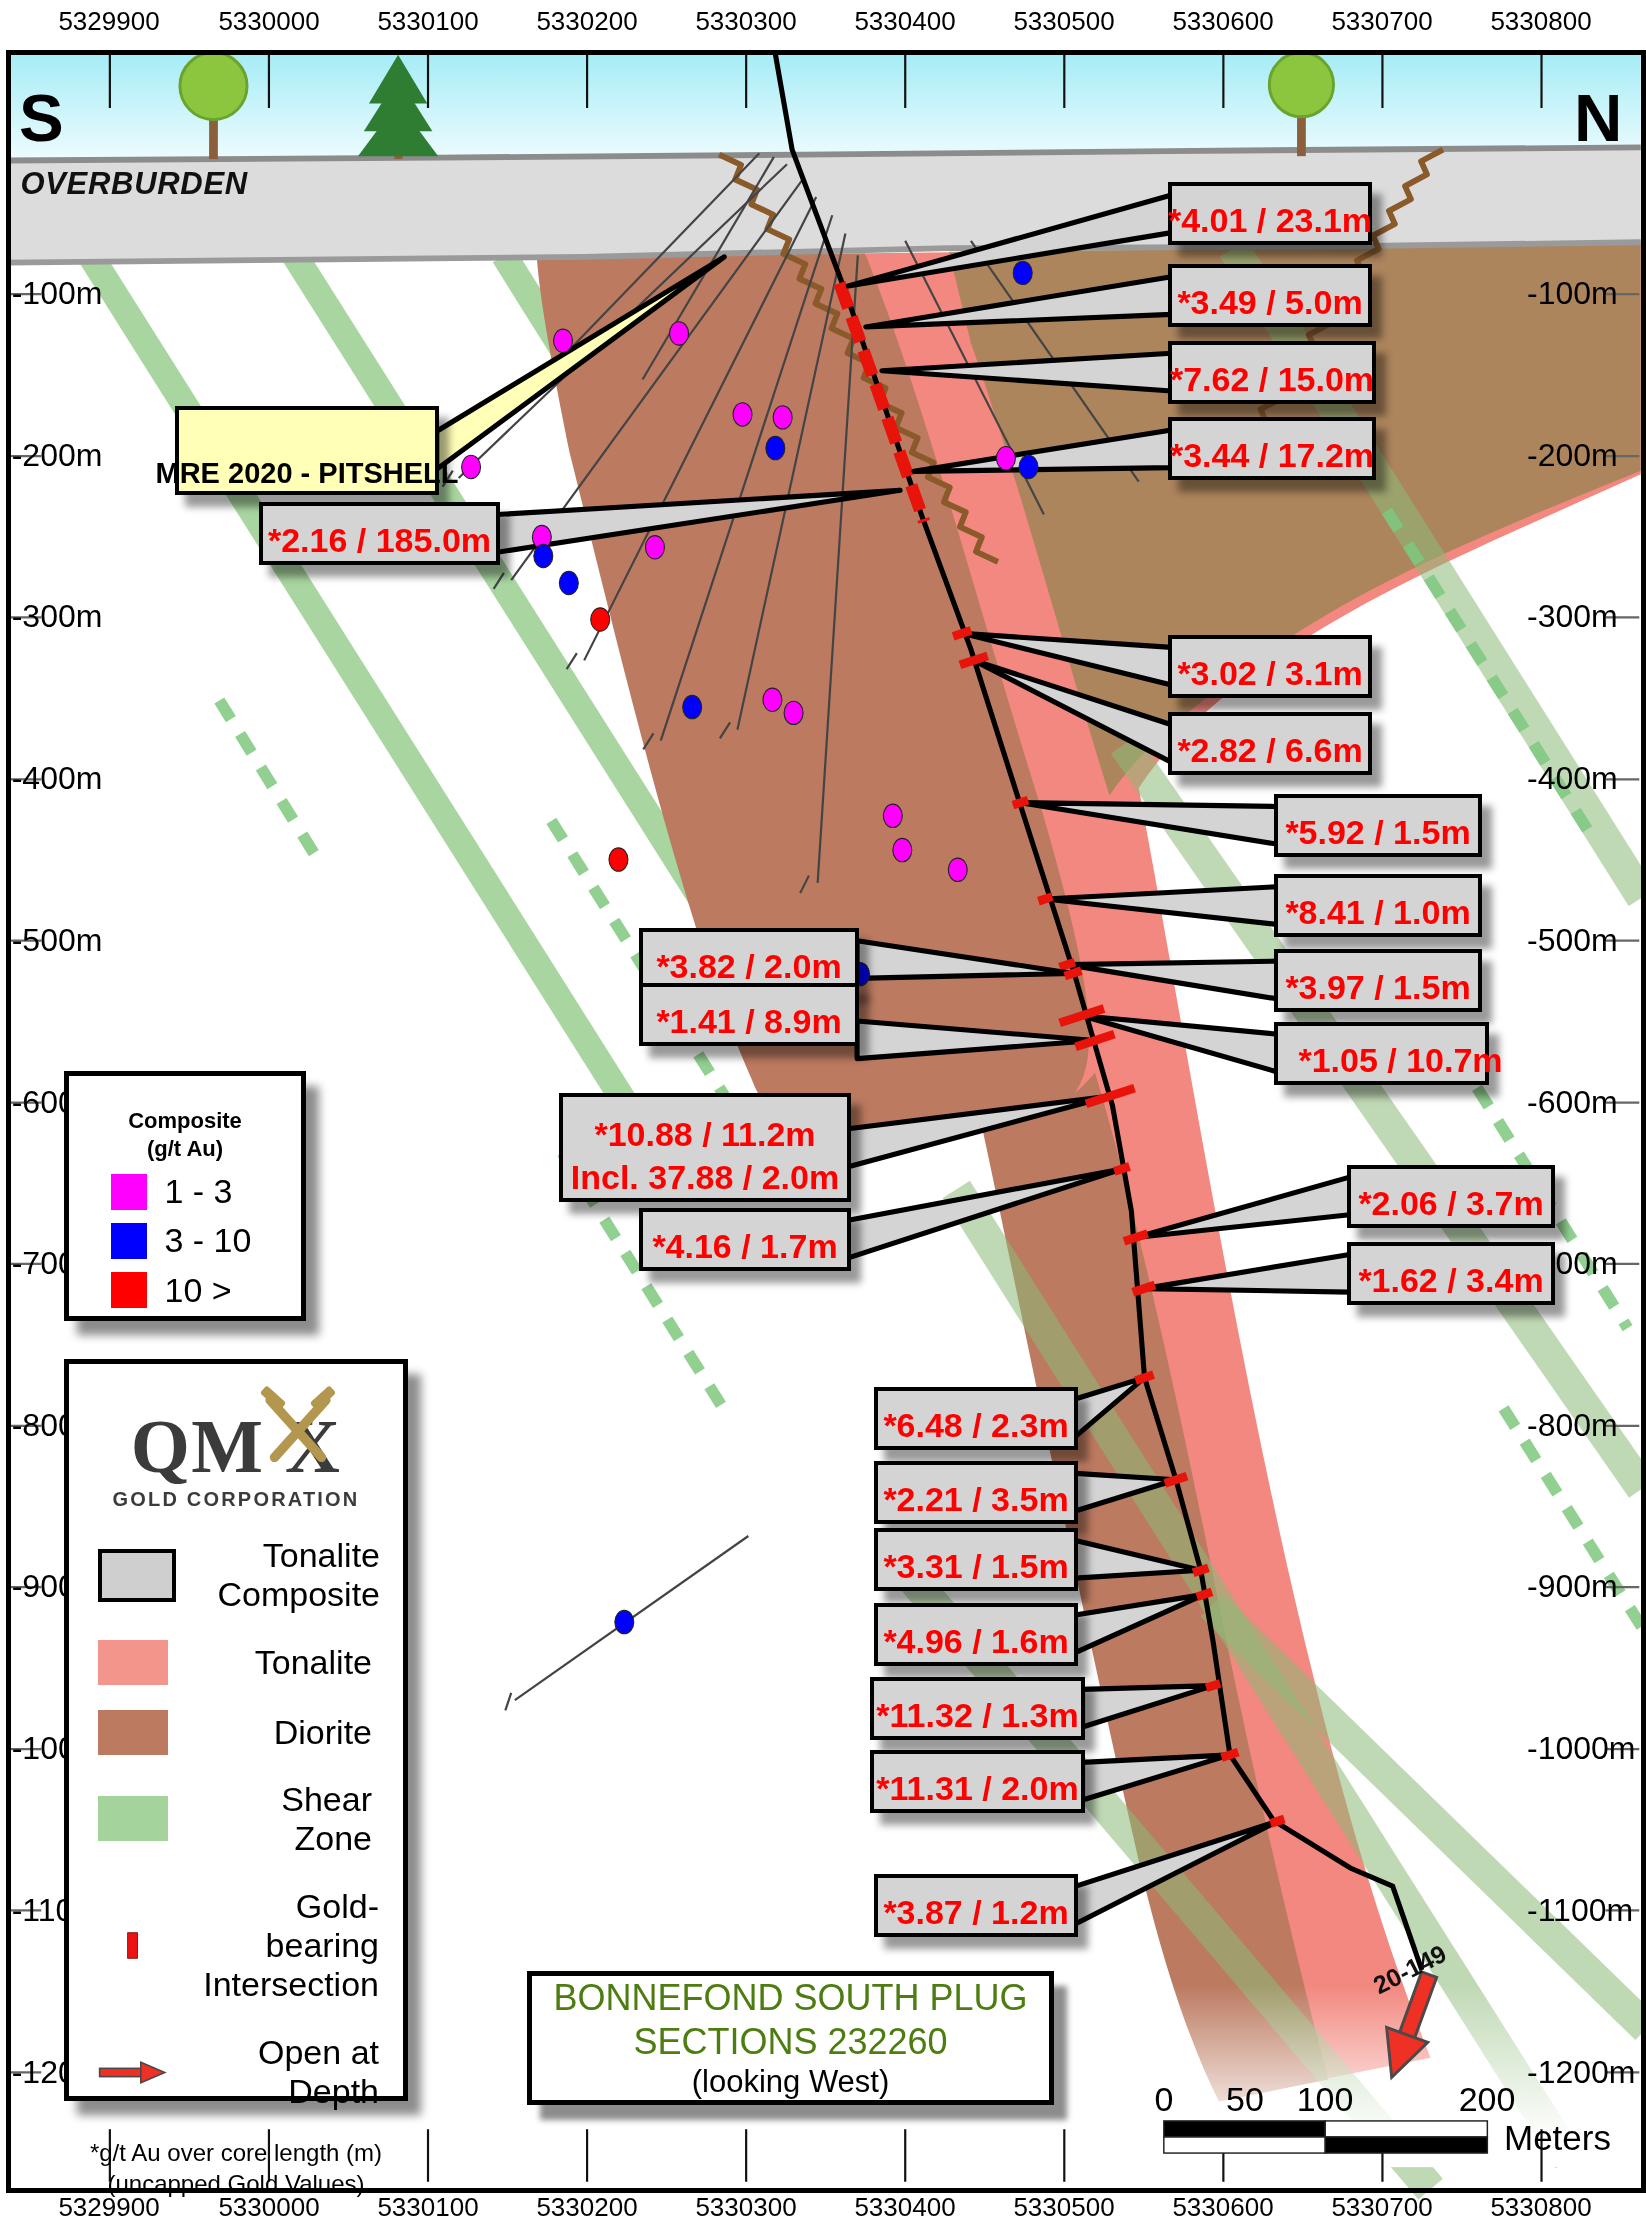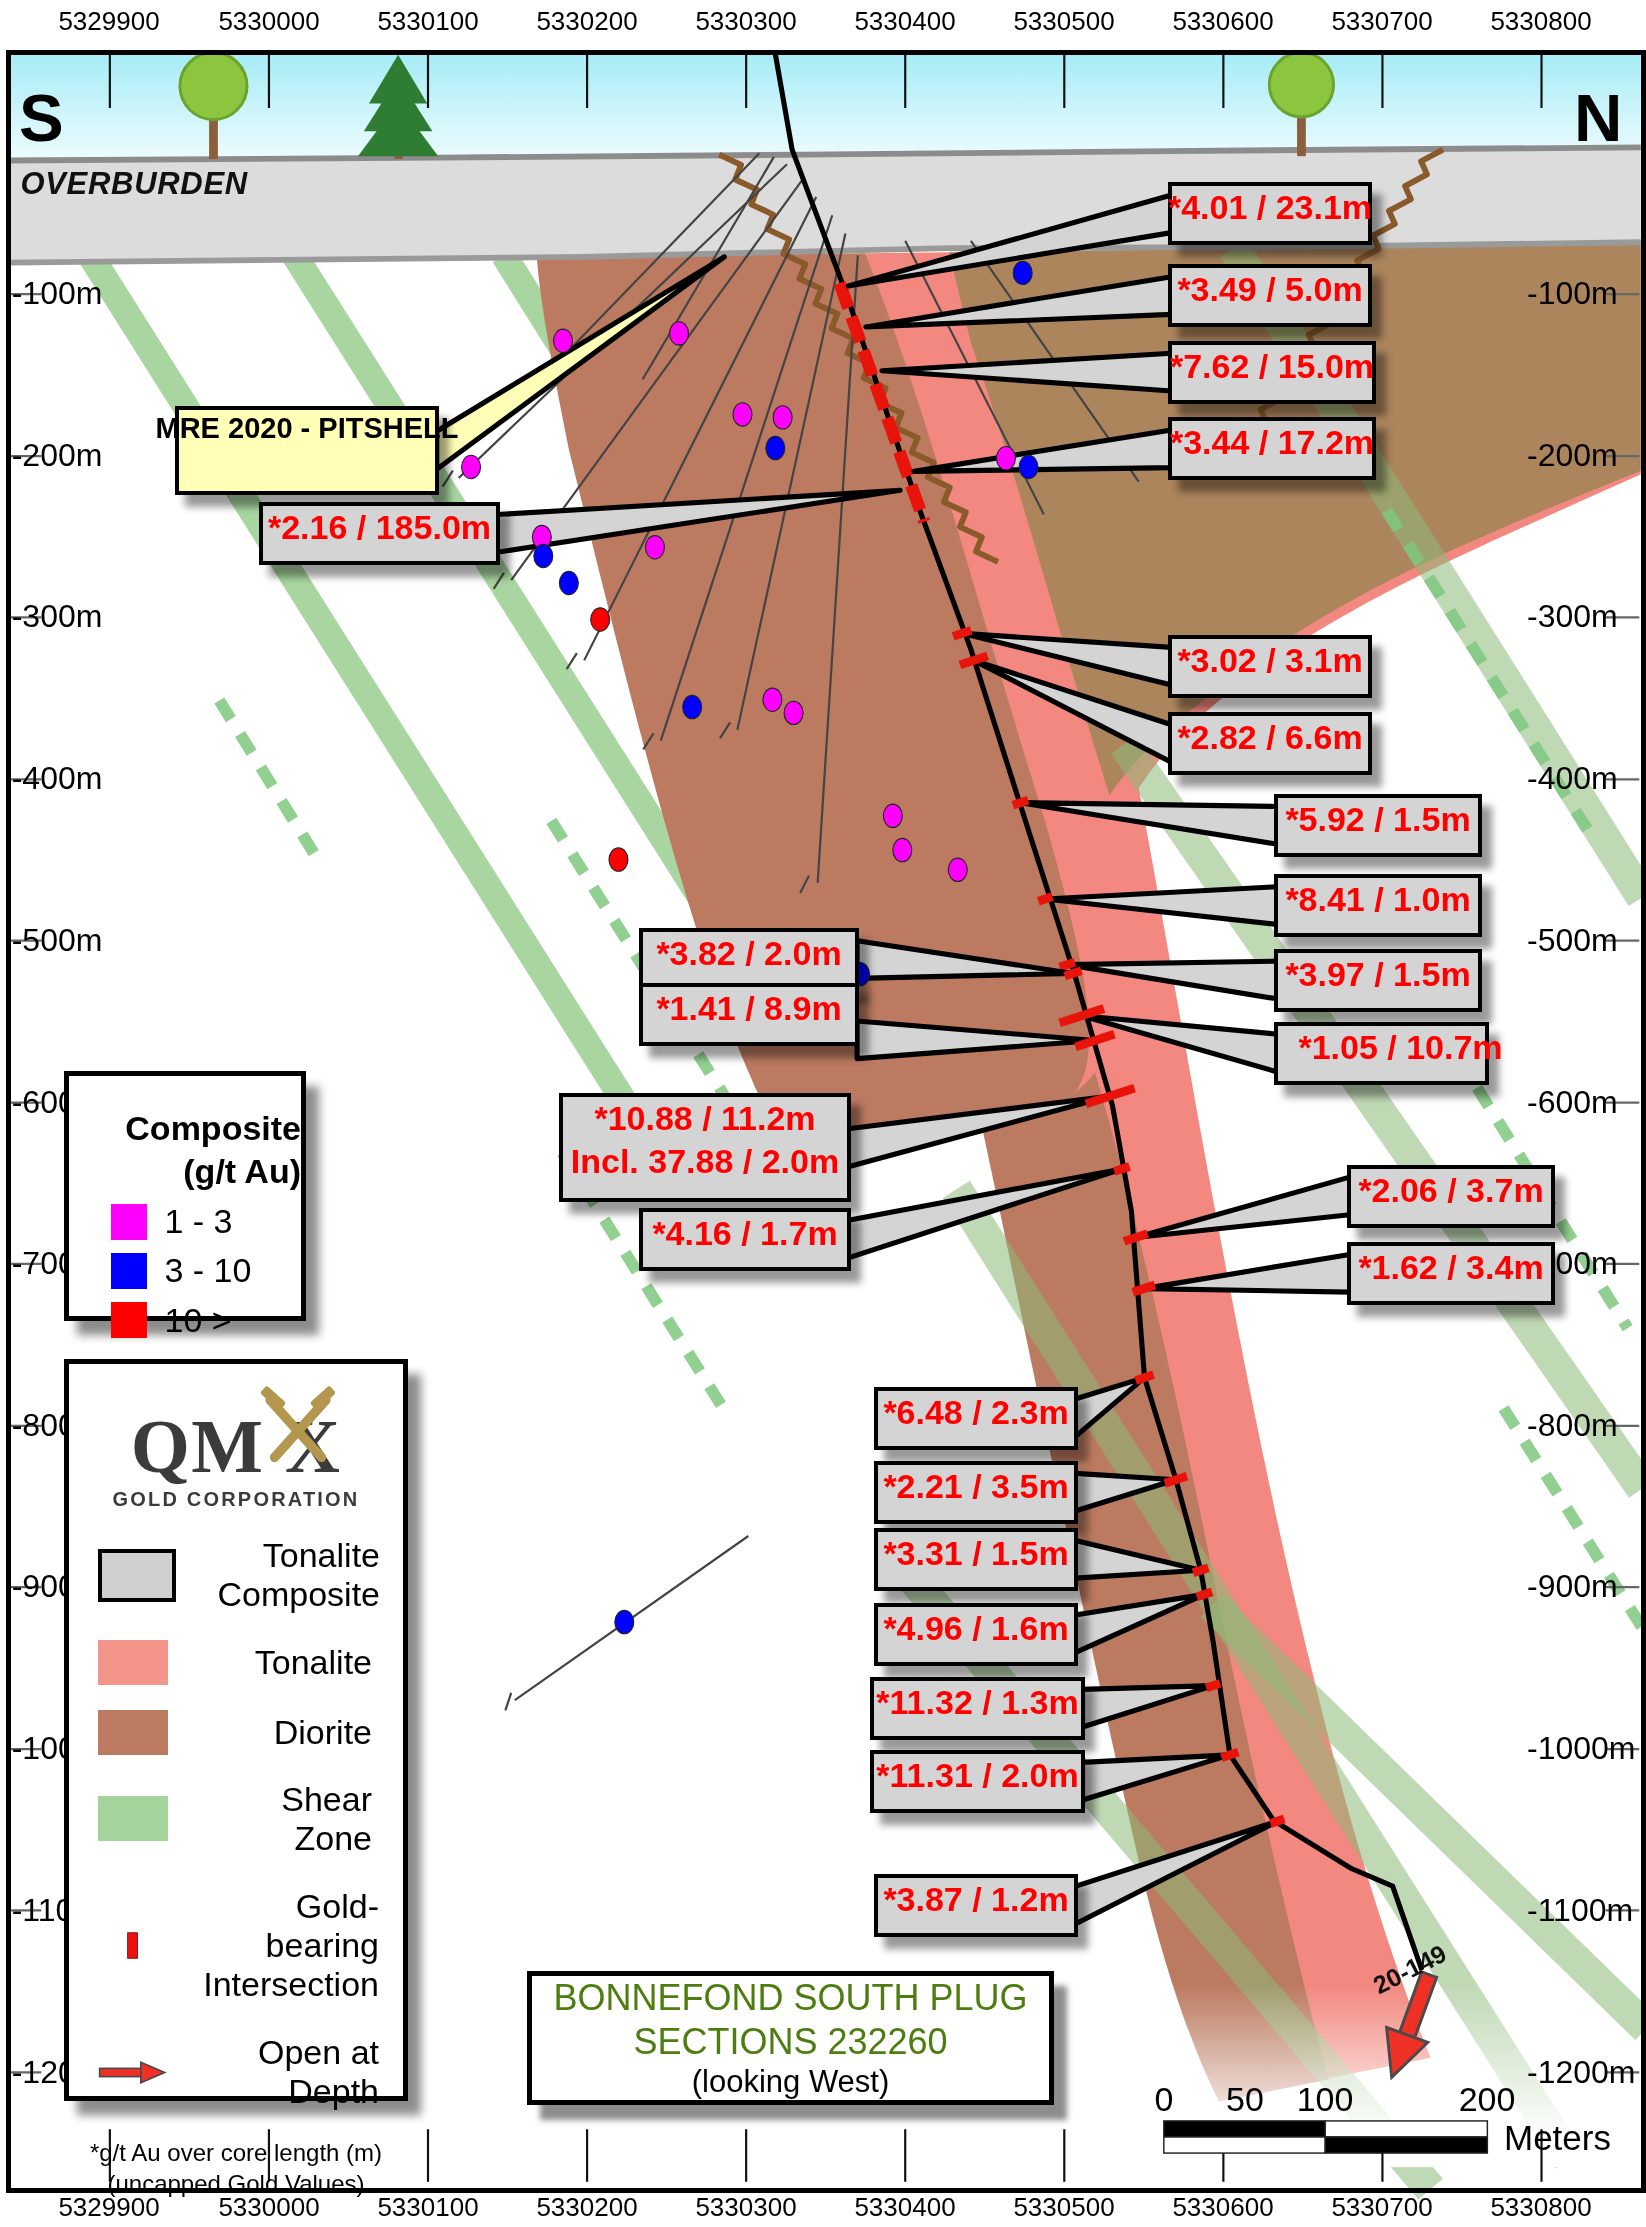--- a/index.html
+++ b/index.html
@@ -5,28 +5,28 @@
   html,body{margin:0;padding:0;background:#fff;}
   .canvas{position:relative;width:1647px;height:2227px;background:#fff;overflow:hidden;
           font-family:"Liberation Sans",sans-serif;}
   .frame{position:absolute;left:5.8px;top:50px;width:1630px;height:2133px;border:5.1px solid #000;z-index:4;pointer-events:none;}
   svg.geo{position:absolute;left:0;top:0;z-index:1;}
   .axis-label{position:absolute;transform:translateX(-50%);font-size:26px;color:#000;z-index:3;}
   .depth-label{position:absolute;font-size:32px;color:#000;z-index:2;white-space:nowrap;}
   .corner{position:absolute;font-size:67px;font-weight:bold;color:#000;z-index:5;}
   .overburden-label{position:absolute;left:20.4px;top:166px;font-size:31px;font-weight:bold;font-style:italic;color:#111;z-index:5;letter-spacing:0.7px;}
   .callout{position:absolute;background:#d4d4d4;border:4.4px solid #000;box-sizing:border-box;
-           display:flex;flex-direction:column;justify-content:flex-start;align-items:center;
+           display:flex;flex-direction:column;justify-content:flex-end;align-items:center;
            font-weight:bold;color:#ff0000;font-size:34px;line-height:1.25;white-space:nowrap;
            box-shadow:10.2px 11.7px 7.3px rgba(0,0,0,.40);z-index:20;}
   .callout.pit{background:#ffffb8;color:#000;font-size:29px;}
   .legend-box{position:absolute;background:#fff;border:5.1px solid #000;box-sizing:border-box;
               box-shadow:13px 14.6px 8.8px rgba(0,0,0,.45);z-index:30;}
   #comp-box{left:64px;top:1071px;width:242px;height:250px;}
-  #comp-box .ttl{margin-top:31px;text-align:right;font-weight:bold;font-size:34px;line-height:1.25;}
+  #comp-box .ttl{margin-top:31px;text-align:center;font-weight:bold;font-size:22px;line-height:1.25;}
   .comp-row{display:flex;align-items:center;margin:10.2px 0 0 42px;}
   .comp-sw{width:36px;height:36px;margin-right:17.5px;flex:0 0 auto;}
   .comp-lab{font-size:34px;}
   #main-box{left:64px;top:1359px;width:344px;height:742px;}
   .qmx{margin-top:44px;text-align:center;position:relative;}
   .qmx-word{font-family:"Liberation Serif",serif;font-size:76px;font-weight:bold;color:#3b3b3b;letter-spacing:1.5px;line-height:1;}
   .qmx-sub{font-size:20px;font-weight:bold;color:#3b3b3b;letter-spacing:2.2px;margin-top:4.4px;}
   .lith-row{display:flex;align-items:center;margin:25px 0 0 29px;}
   .lith-sw{width:70px;height:45px;margin-right:29px;flex:0 0 auto;}
   .lith-lab{font-size:34px;line-height:1.15;text-align:right;}

